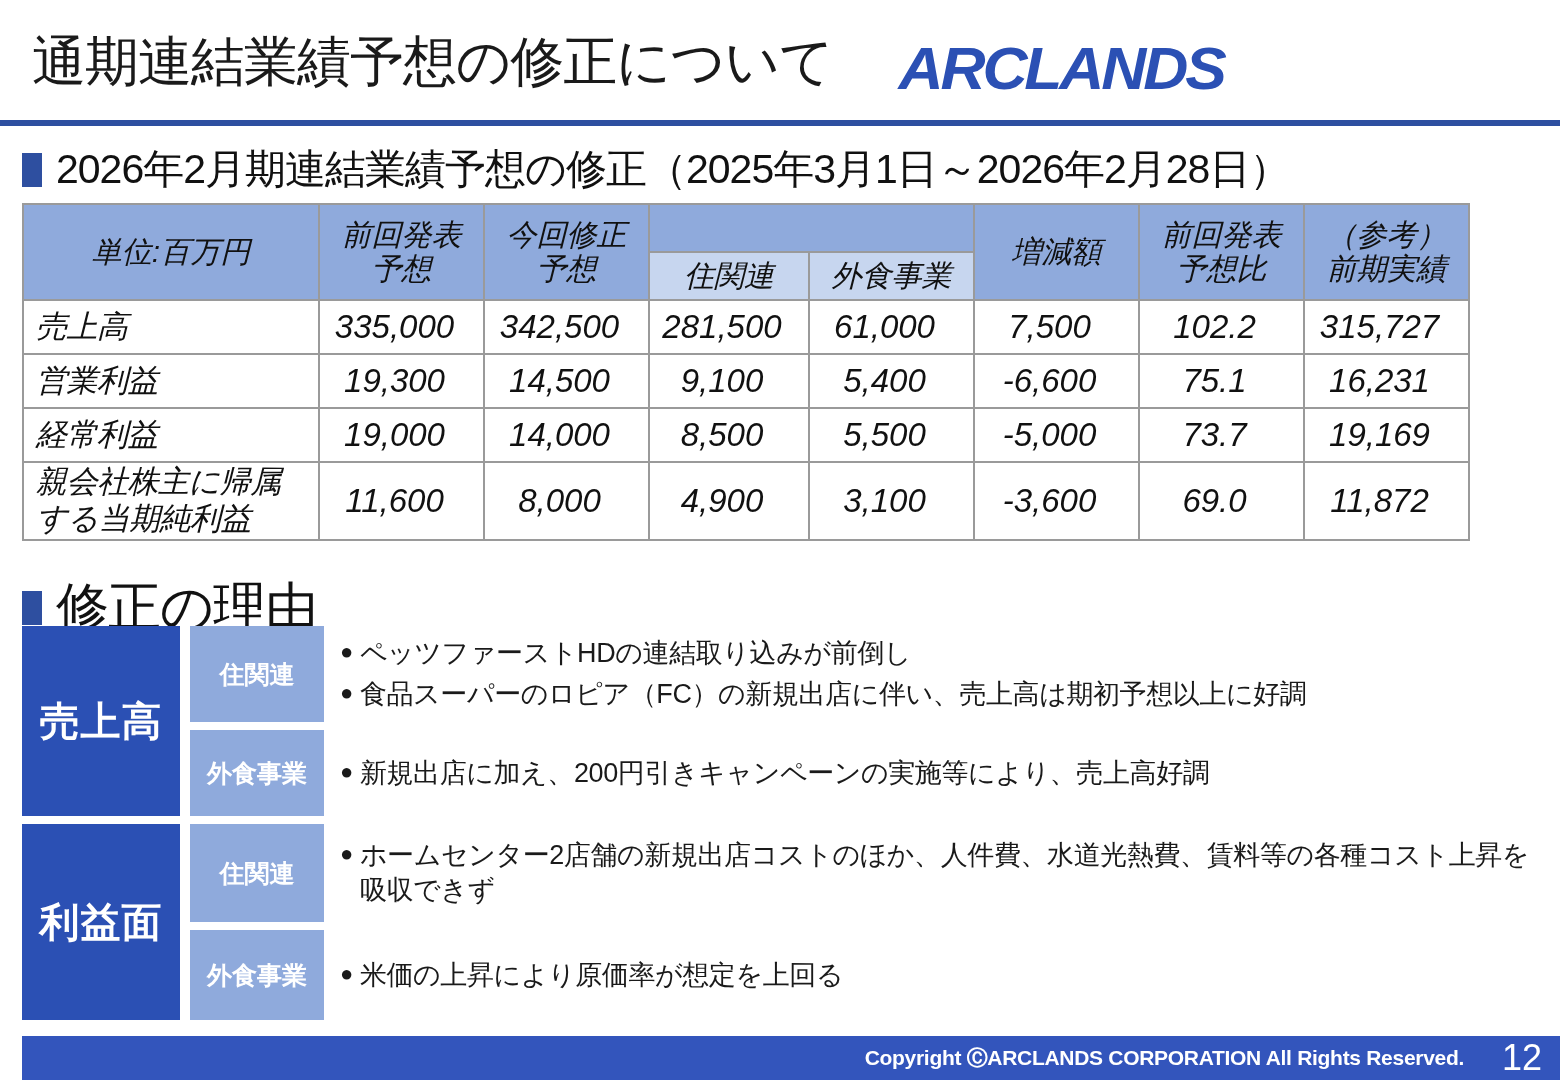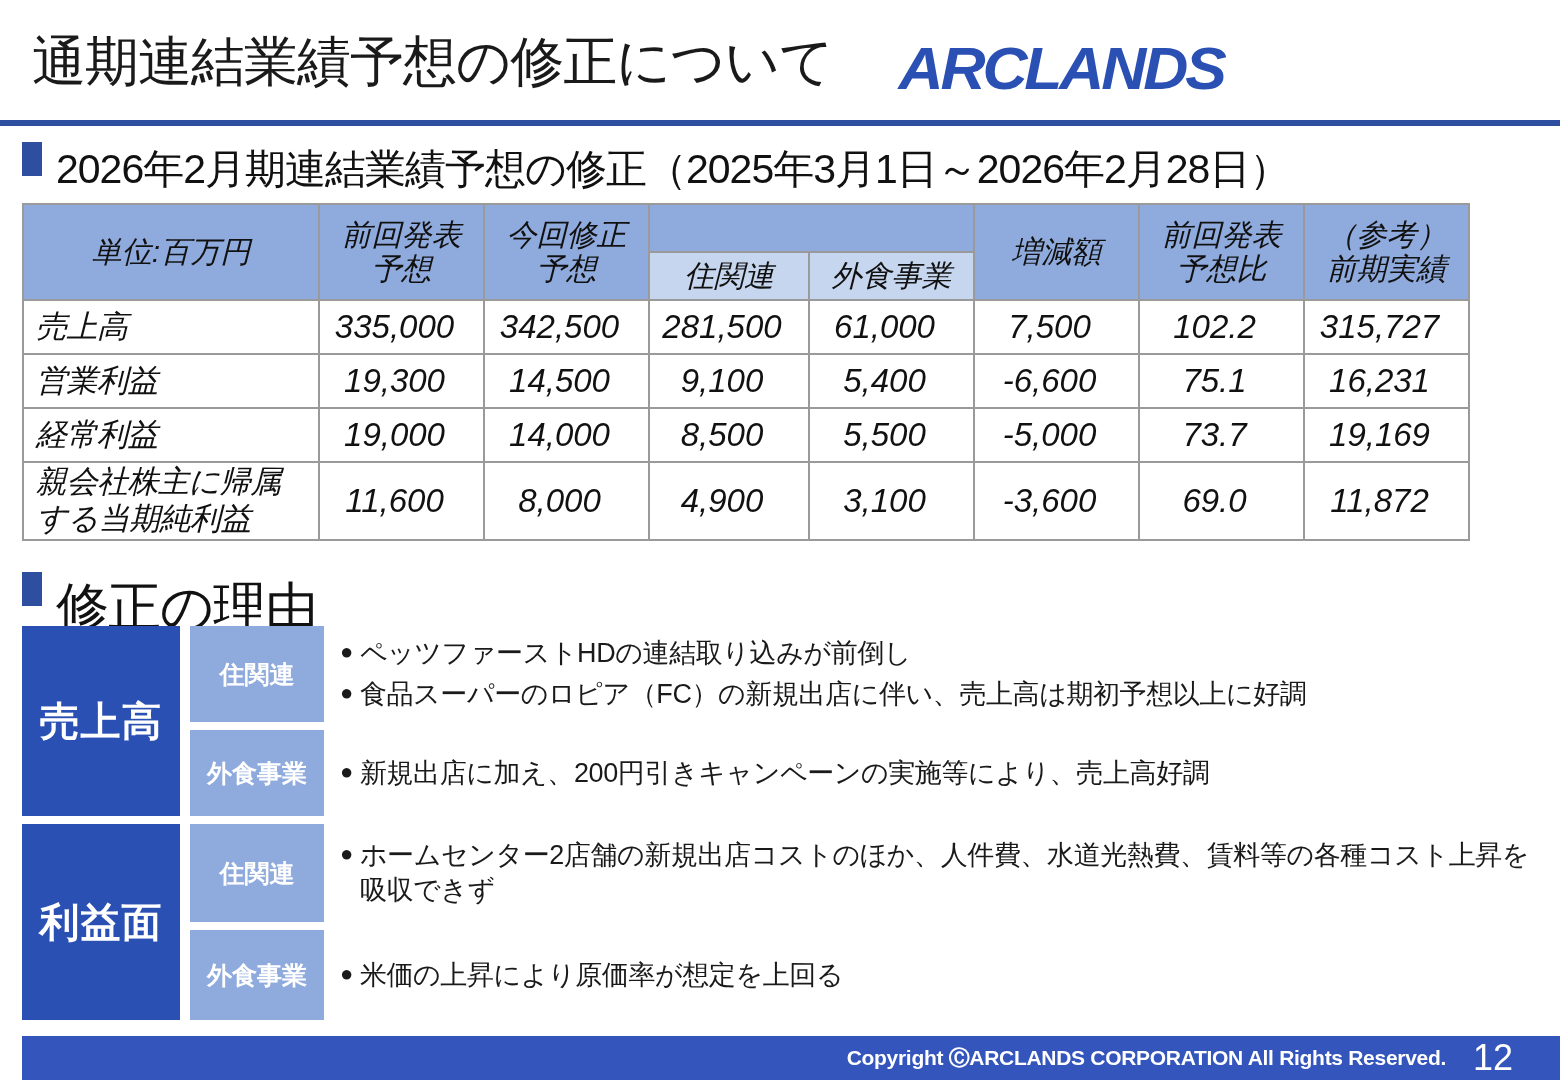--- a/index.html
+++ b/index.html
@@ -52,20 +52,21 @@
     top: 120px;
     width: 1560px;
     height: 6px;
     background: #2E4FA0;
   }
 
   
   .section-heading {
     position: absolute;
     display: flex;
+    align-items: center;
     gap: 14px;
     white-space: nowrap;
   }
   .section-bullet {
     width: 20px;
     height: 34px;
     background: #2E4FA0;
     flex: 0 0 auto;
   }
   .section-text {
@@ -230,27 +231,27 @@
     background: #3355BC;
     display: flex;
     align-items: center;
     justify-content: flex-end;
   }
   .copyright {
     color: #ffffff;
     font-size: 21px;
     font-weight: 700;
     letter-spacing: -0.3px;
-    margin-right: 27px;
+    margin-right: 38px;
   }
   .page-number {
     color: #ffffff;
     font-size: 36px;
     font-weight: 400;
-    margin-right: 47px;
+    margin-right: 18px;
     line-height: 1;
   }
 </style>
 </head>
 <body>
 
 <div class="slide-header">
   <div class="slide-title">通期連結業績予想の修正について</div>
   <div class="brand-logo">ARCLANDS</div>
   <div class="header-rule"></div>

